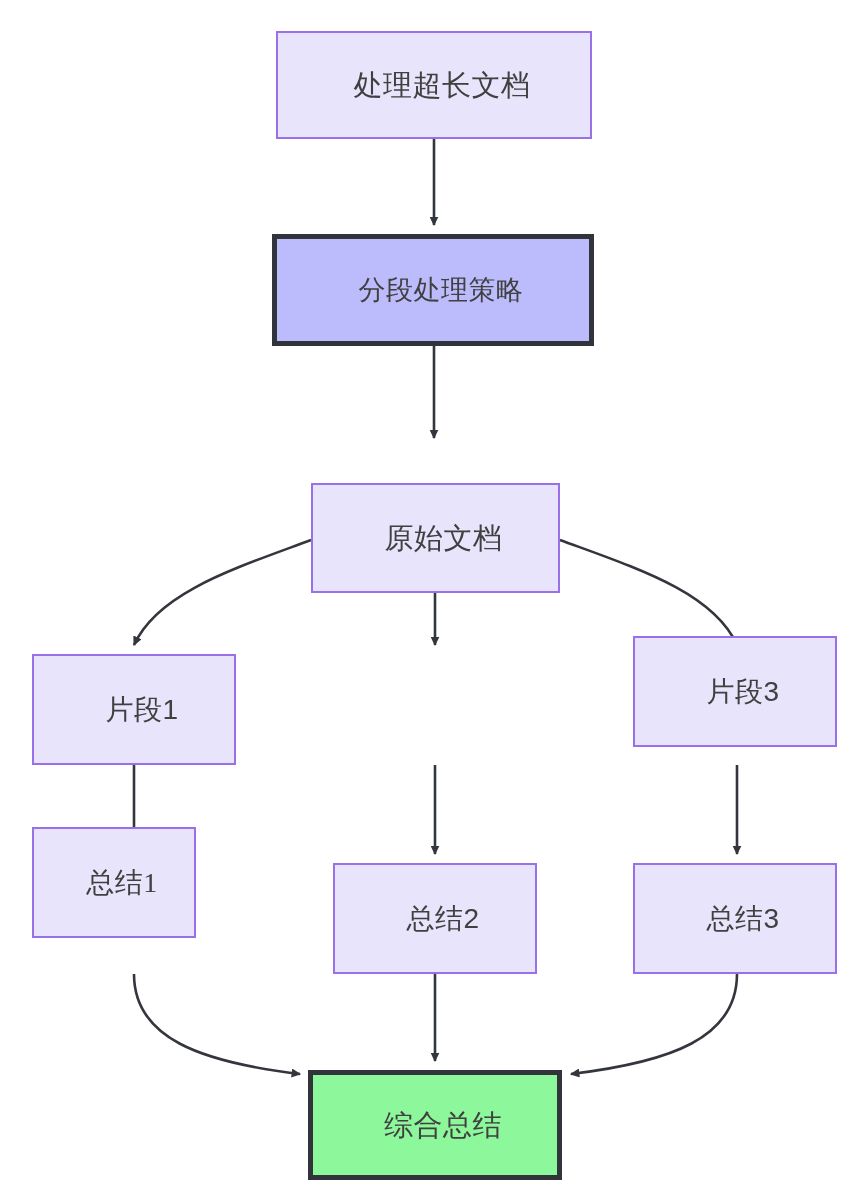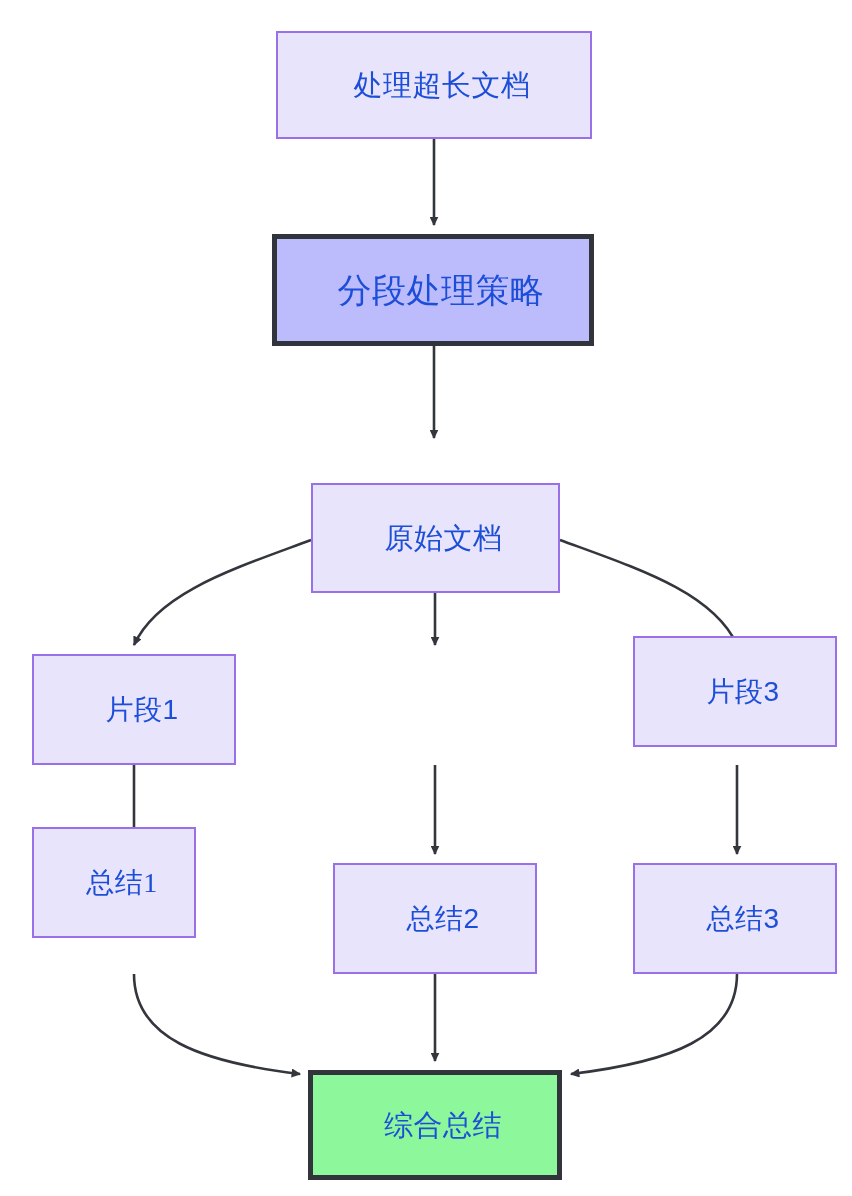--- a/index.html
+++ b/index.html
@@ -26,35 +26,35 @@
     height: 1196px;
     pointer-events: none;
   }
   .node {
     position: absolute;
     box-sizing: border-box;
     display: flex;
     align-items: center;
     justify-content: center;
     text-align: center;
-    color: #1d4ed8;
+    color: #404040;
     line-height: 1.2;
     letter-spacing: 0.5px;
     white-space: nowrap;
     padding-left: 16px;
   }
   .node-default {
     background: #e8e4fb;
     border: 2px solid #9a70e8;
     font-size: 29px;
   }
   .node-strategy {
     background: #bcbcfc;
     border: 5px solid #31353b;
-    font-size: 34px;
+    font-size: 27px;
   }
   .node-final {
     background: #8cf79b;
     border: 5px solid #31353b;
     font-size: 29px;
   }
   .node-mid {
     font-size: 28px;
   }
 </style>

